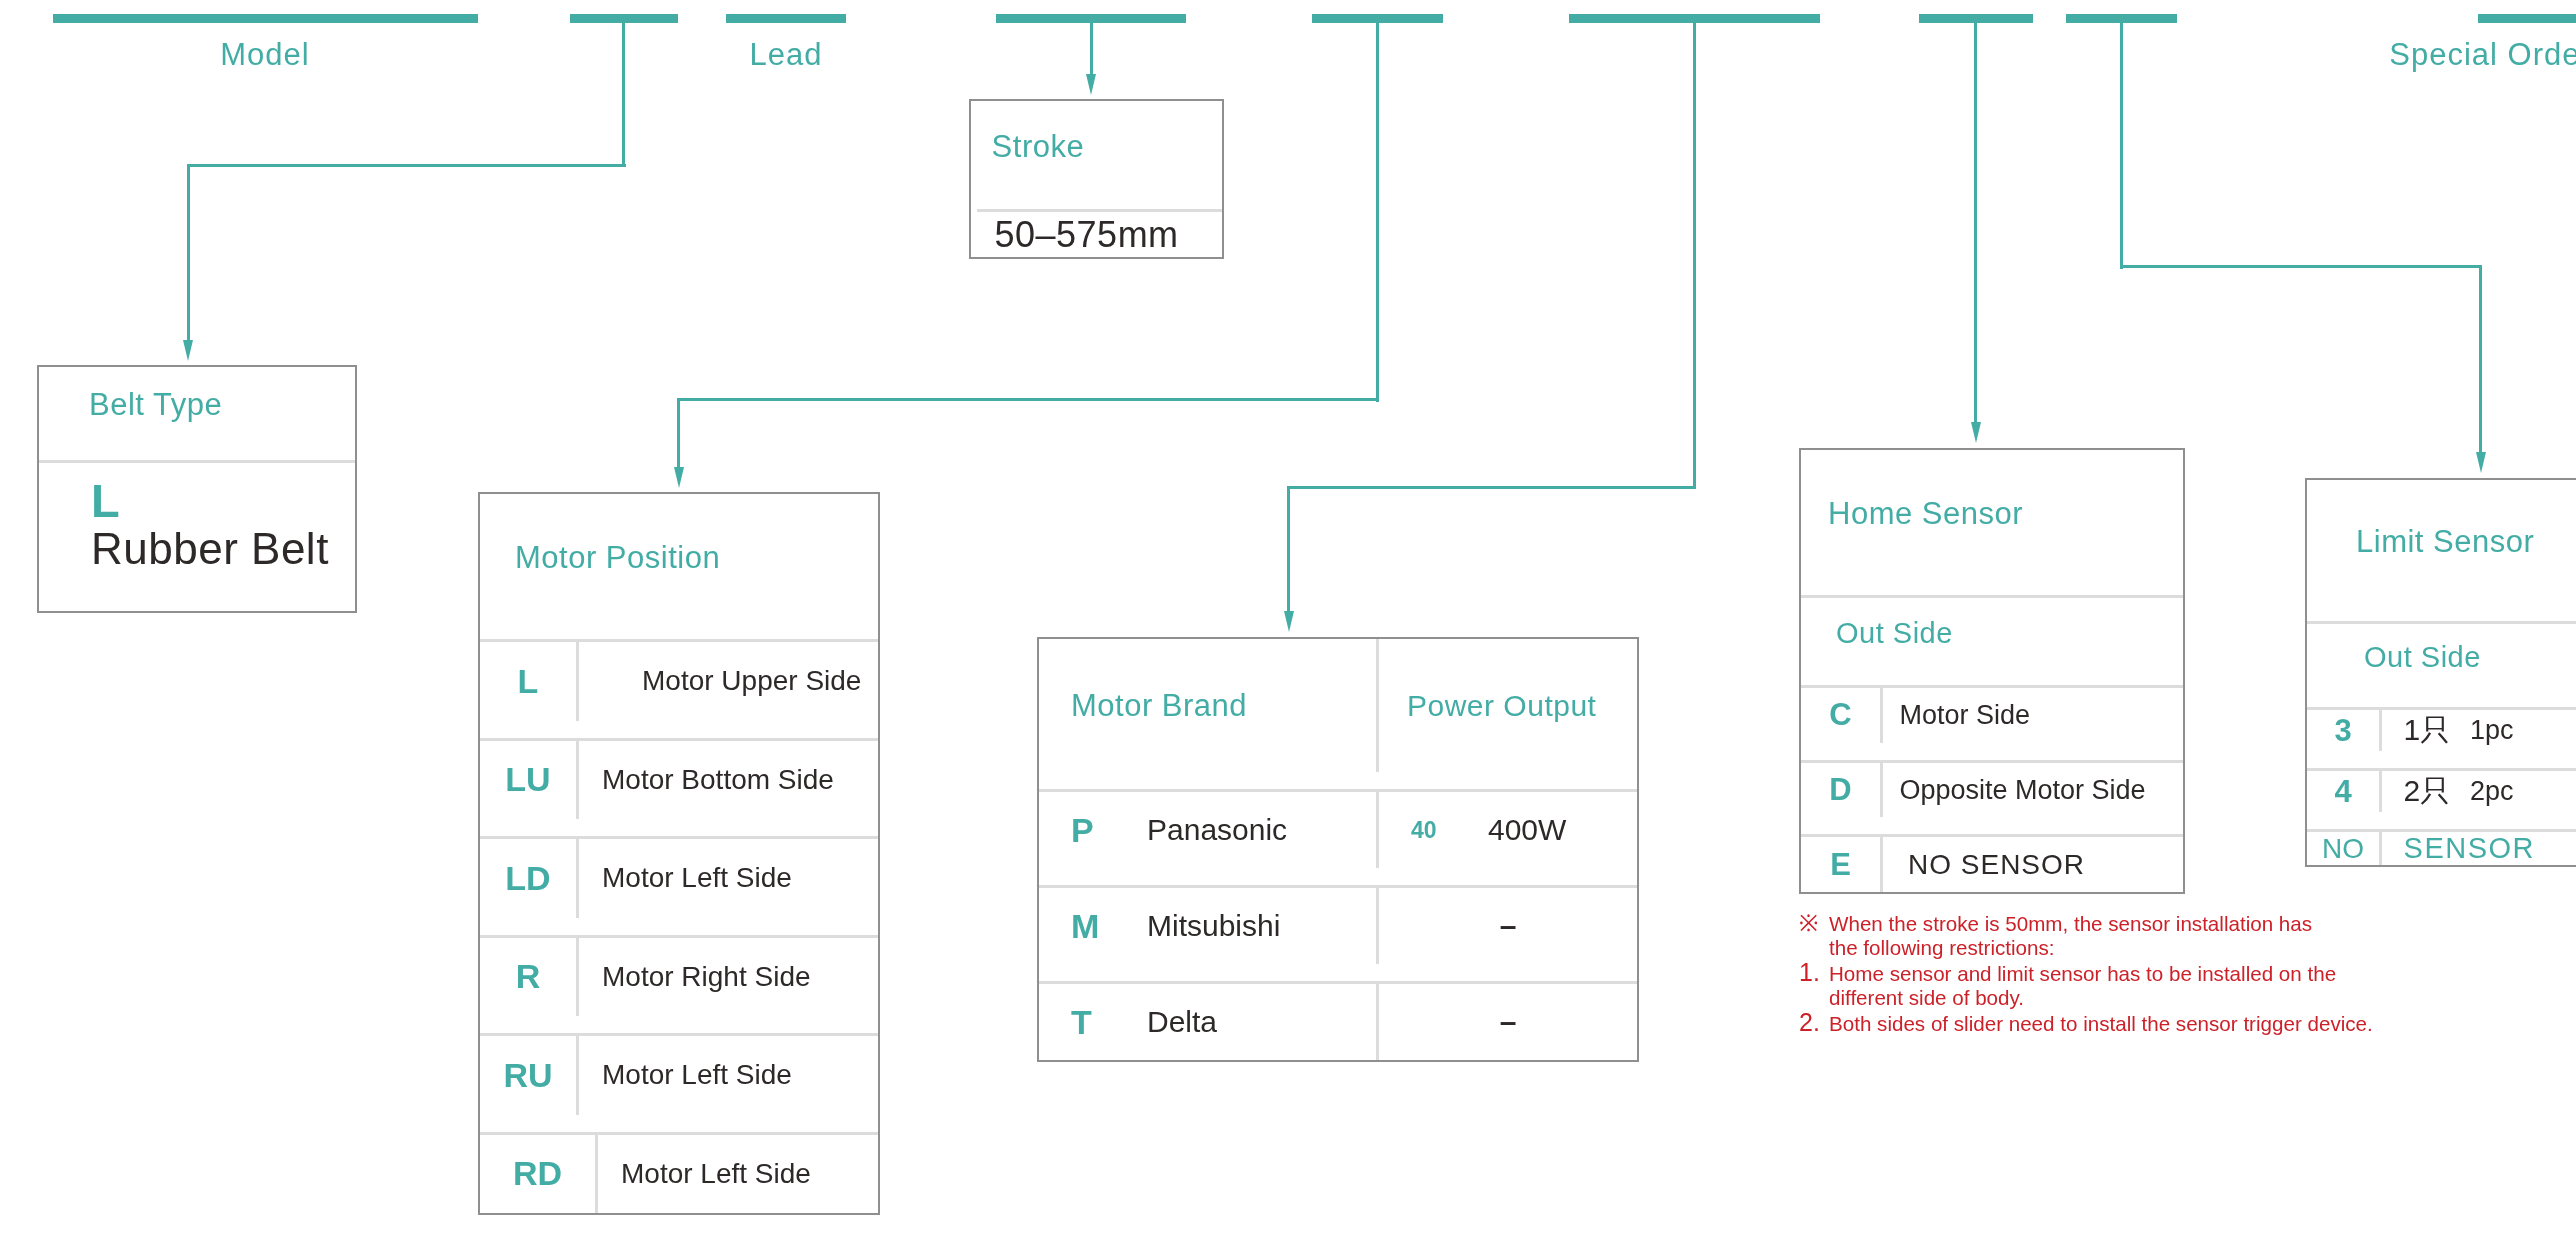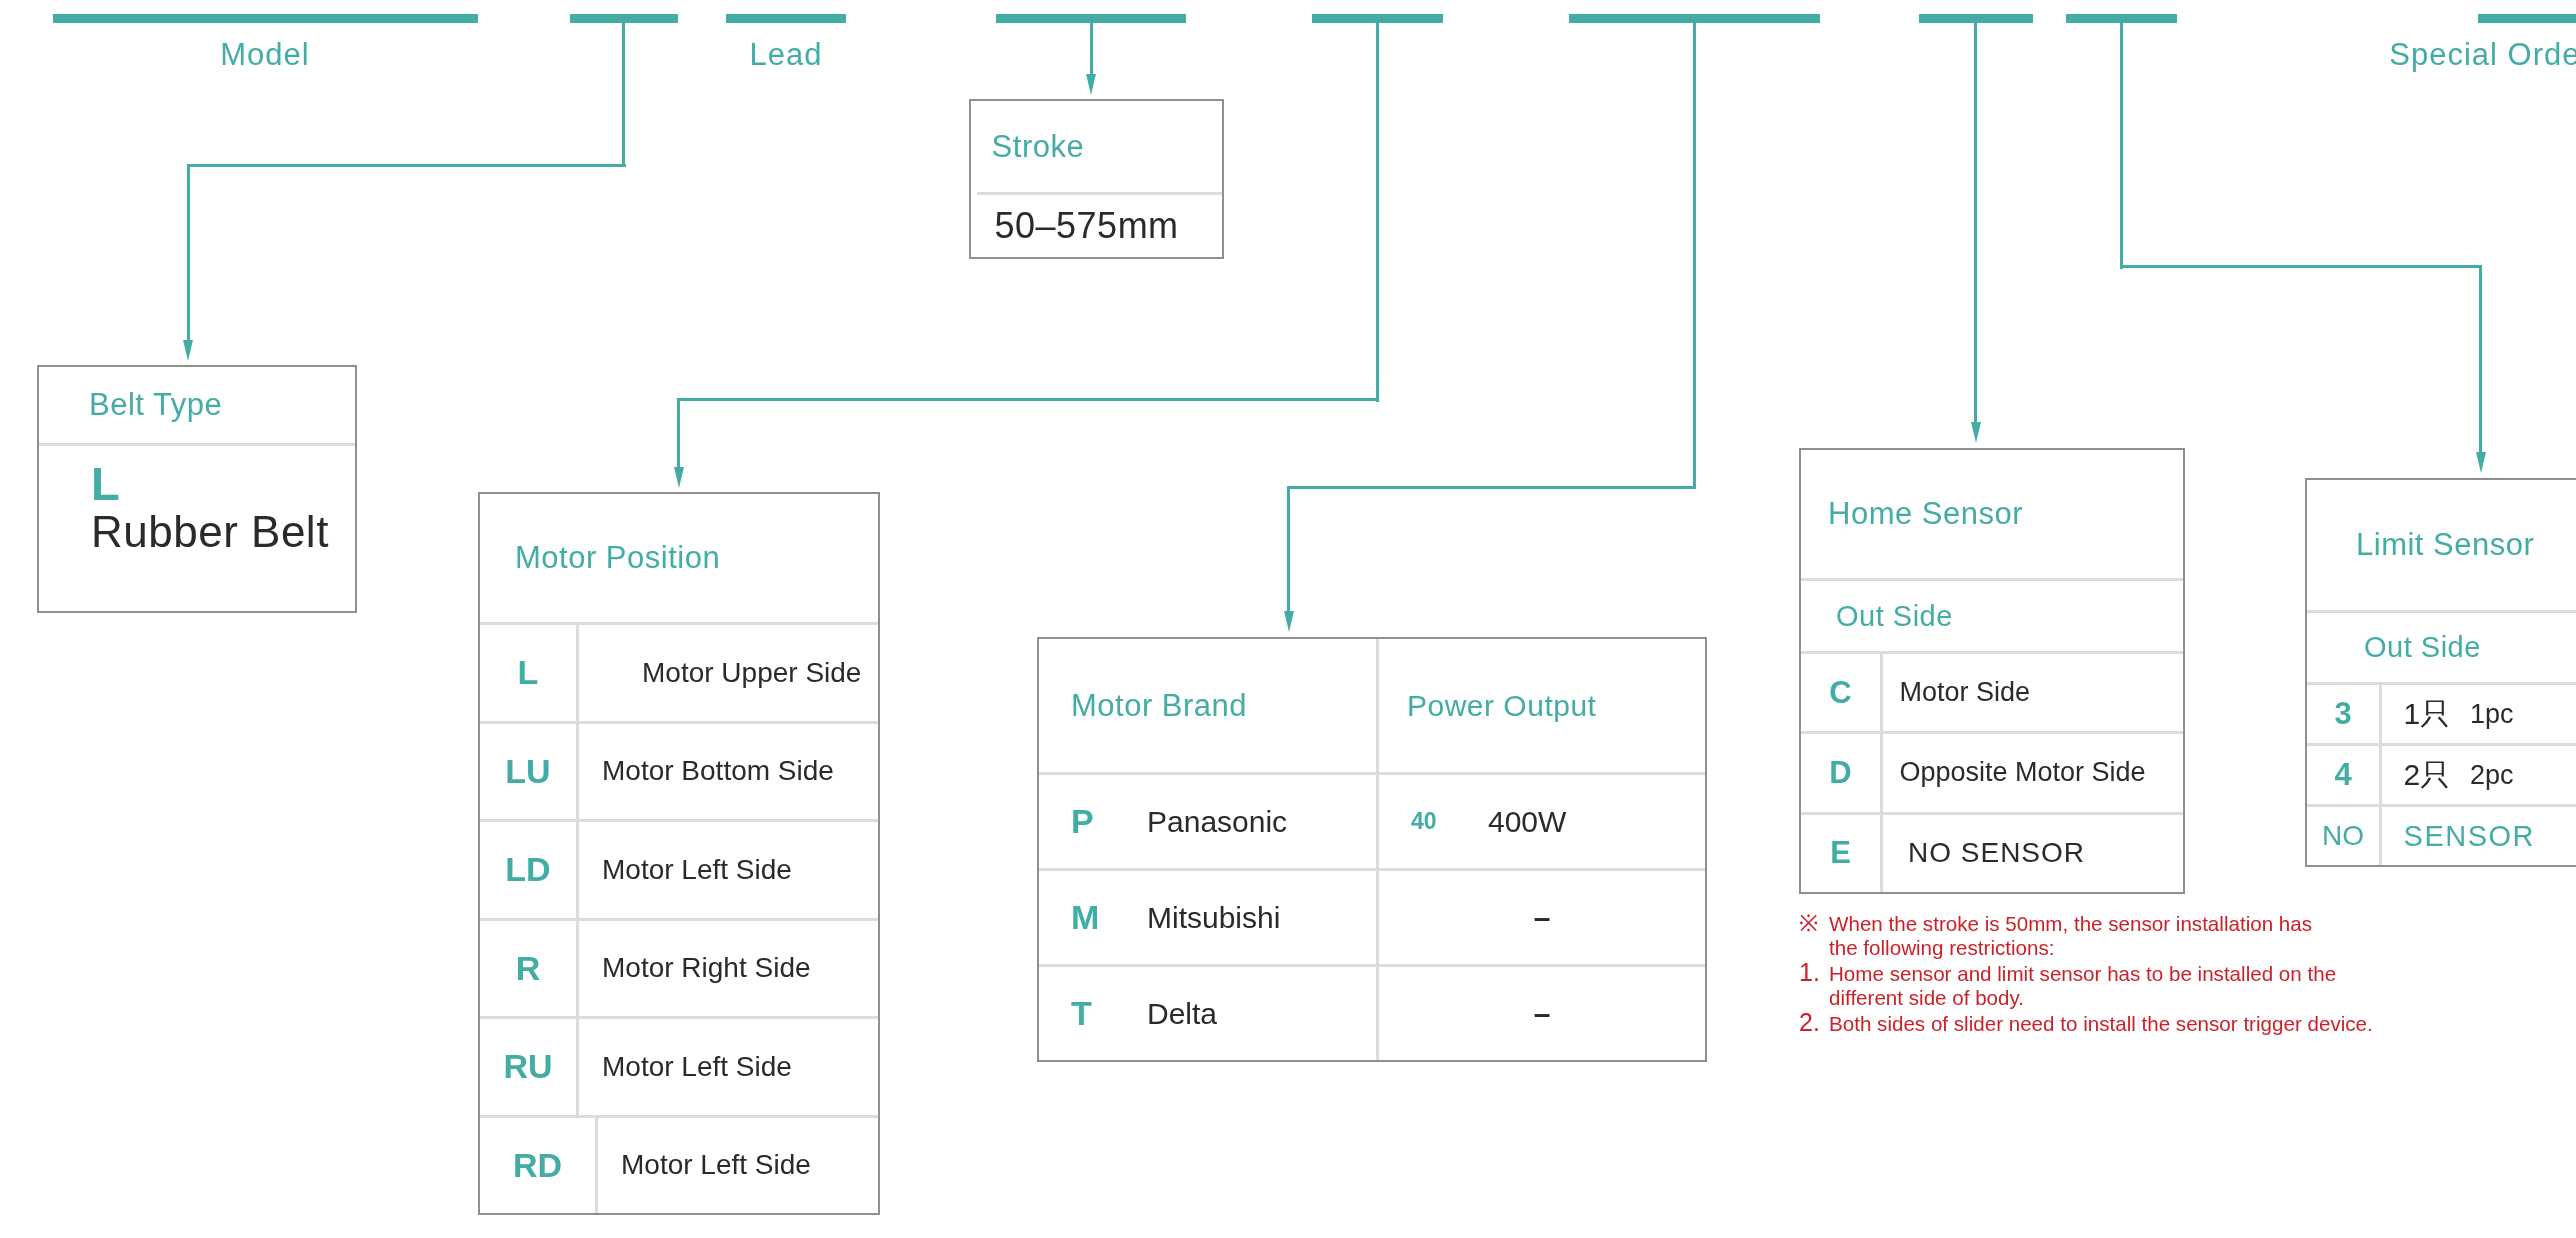--- a/index.html
+++ b/index.html
@@ -26,21 +26,21 @@
   .arrow{position:absolute;width:0;height:0;
     border-left:5.2px solid transparent;border-right:5.2px solid transparent;
     border-top:21.6px solid var(--teal);}
 
   
   .seg-label{position:absolute;transform:translateX(-50%);color:var(--teal);
     font-size:31px;letter-spacing:1px;white-space:nowrap;}
 
   
   .gbox{position:absolute;background:#fff;border:2.6px solid var(--border);
-    box-sizing:border-box;display:flex;flex-direction:column;}
+    box-sizing:border-box;display:flex;flex-direction:column;gap:17px;}
 
   .teal-h{color:var(--teal);font-size:31px;letter-spacing:0.5px;white-space:nowrap;}
 
   .box-header{display:flex;align-items:center;box-sizing:border-box;}
   .row{display:flex;flex:1;border-top:3.6px solid var(--divider);box-sizing:border-box;align-items:stretch;}
   .code-cell{display:flex;align-items:center;justify-content:center;
     color:var(--teal);font-weight:bold;box-sizing:border-box;border-right:3.6px solid var(--divider);}
   .desc-cell{display:flex;align-items:center;box-sizing:border-box;color:var(--dark);}
 
   
@@ -160,21 +160,21 @@
     <div class="row">
       <div class="code-cell" style="width:99px;font-size:34px;">RU</div>
       <div class="desc-cell" style="flex:1;padding-left:23px;font-size:28px;">Motor Left Side</div>
     </div>
     <div class="row">
       <div class="code-cell" style="width:118px;font-size:34px;">RD</div>
       <div class="desc-cell" style="flex:1;padding-left:23px;font-size:28px;">Motor Left Side</div>
     </div>
   </div>
 
-  <div class="gbox" style="left:1037px;top:637px;width:670px;height:425px;">
+  <div class="gbox" style="left:1037px;top:637px;width:602px;height:425px;">
     <div class="mb-row" style="height:133px;">
       <div class="mb-c1">
         <span class="teal-h">Motor Brand</span>
       </div>
       <div class="mb-c2" style="padding-left:28px;">
         <span class="teal-h" style="font-size:30px;">Power Output</span>
       </div>
     </div>
     <div class="mb-row" style="flex:1;">
       <div class="mb-c1">

